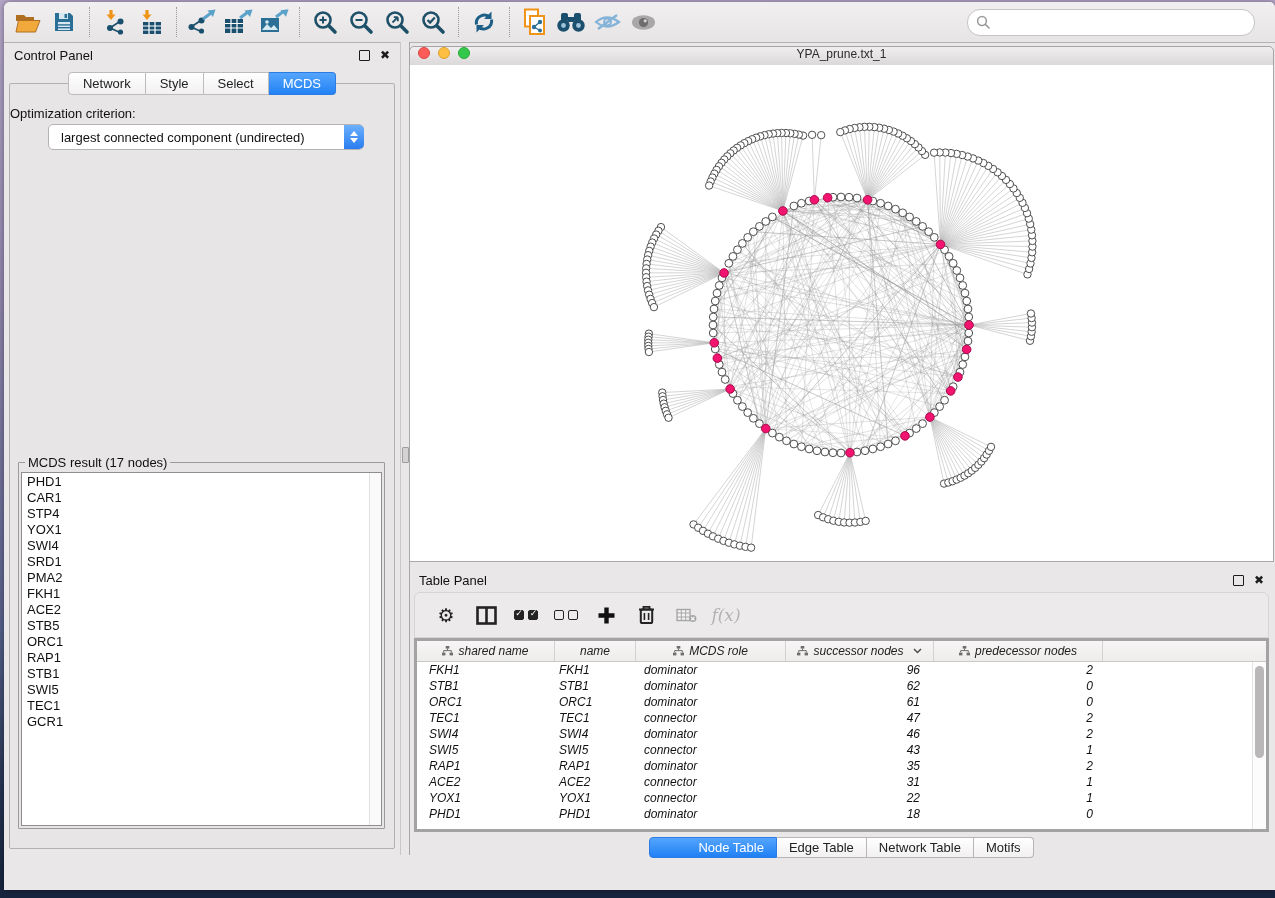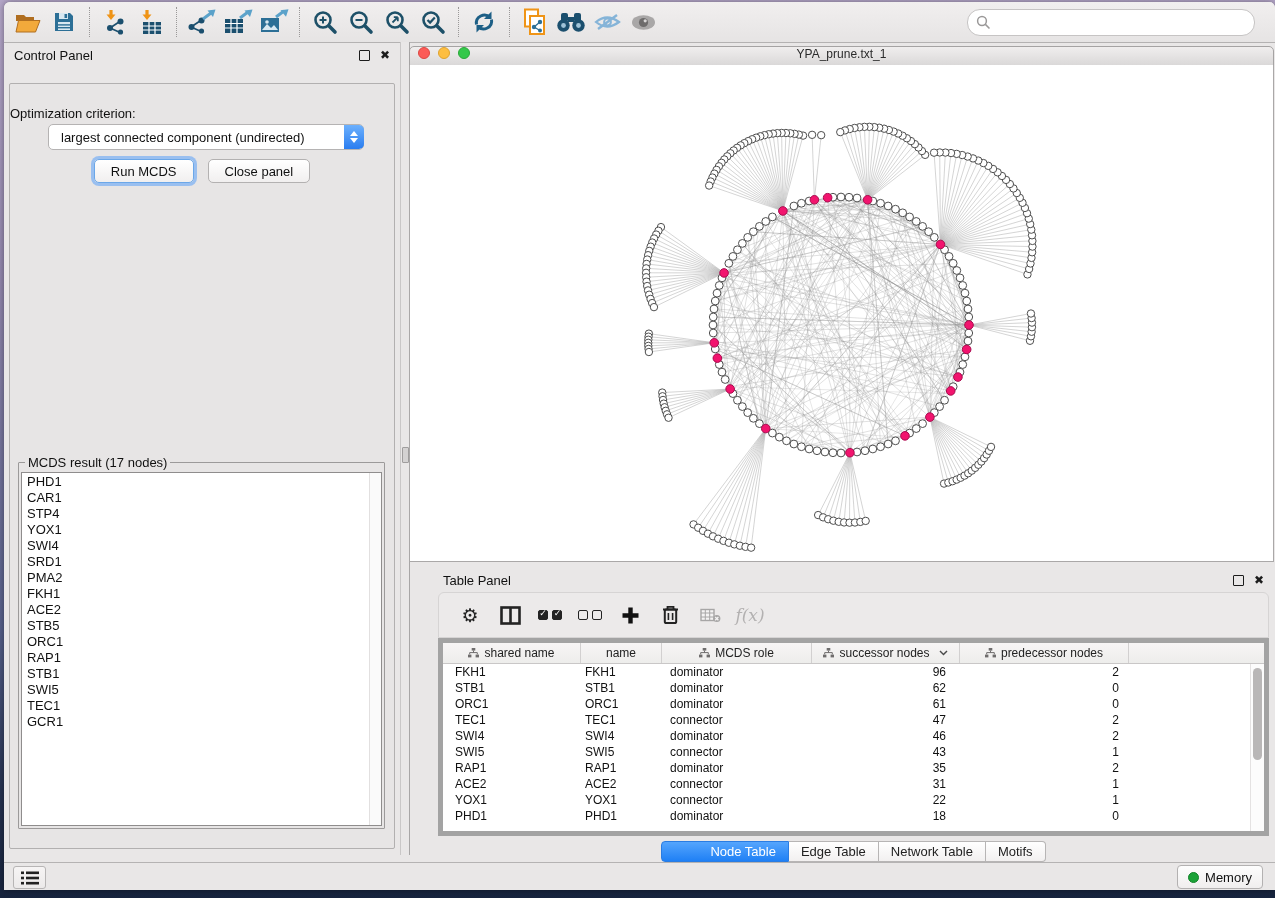--- a/index.html
+++ b/index.html
@@ -56,30 +56,30 @@
   .traffic{display:flex;gap:8px;margin-left:8px;}
   .light{width:12px;height:12px;border-radius:50%;}
   .light.red{background:#fc5b57;border:1px solid #dd4742;box-sizing:border-box;}
   .light.yellow{background:#fdbe41;border:1px solid #dfa32e;box-sizing:border-box;}
   .light.green{background:#34c84a;border:1px solid #29a838;box-sizing:border-box;}
   .net-title{position:absolute;left:0;right:0;text-align:center;font-size:12px;color:#2b2b2b;}
   .net-canvas{position:absolute;left:0;top:19px;right:0;bottom:0;background:#fff;border:1px solid #aaa8a8;border-top:none;}
   .net-canvas svg{display:block;}
 
   
-  .table-panel{position:absolute;left:1px;top:526px;right:1px;bottom:5px;margin-left:24px;}
+  .table-panel{position:absolute;left:1px;top:526px;right:1px;bottom:5px;}
   .tp-titlebar{height:24px;display:flex;align-items:center;padding:0 10px;font-size:13px;color:#111;}
   .tp-toolbar{margin:0 5px;height:44px;background:#eceaea;border:1px solid #d6d4d4;border-radius:6px 6px 0 0;display:flex;align-items:center;padding:0 14px;gap:0;}
   .tp-ibtn{height:34px;min-width:34px;display:flex;align-items:center;justify-content:center;margin-right:6px;}
   .gear-glyph{font-size:19px;color:#232323;}
   .fx{font-family:"DejaVu Serif",serif;font-style:italic;font-size:17px;color:#b3b1b1;}
   .chk{width:10px;height:10px;border:1.5px solid #232323;border-radius:2px;display:inline-block;box-sizing:border-box;}
   .chk.filled{background:#232323;position:relative;}
   .chk.filled::after{content:"✓";position:absolute;left:0.5px;top:-3.5px;font-size:9px;color:#fff;}
-  .table-wrap{position:relative;margin:0 5px;height:188px;background:#fff;border:5px solid #a3a3a3;overflow:hidden;}
+  .table-wrap{position:relative;margin:0 5px;height:188px;background:#fff;border:3px solid #a3a3a3;overflow:hidden;font-style:italic;}
   .thead{display:flex;height:20px;background:linear-gradient(180deg,#f7f5f5,#ededeb);border-bottom:1px solid #c9c7c7;}
   .th{display:flex;align-items:center;justify-content:center;gap:5px;font-size:12px;color:#222;border-right:1px solid #d2d0d0;box-sizing:border-box;position:relative;}
   .th .sort{margin-left:4px;}
   .th-fill{flex:1;border-right:none;}
   .tr{display:flex;height:16px;align-items:center;}
   .td{font-size:12px;color:#111;box-sizing:border-box;white-space:nowrap;overflow:hidden;}
   .v-scroll{position:absolute;top:21px;right:0;width:13px;bottom:0;background:#fcfcfc;border-left:1px solid #e4e2e2;}
   .v-thumb{position:absolute;left:2px;right:2px;top:4px;height:92px;background:#b9b7b7;border-radius:5px;}
   .tp-tabs{height:24px;display:flex;justify-content:center;align-items:center;margin-top:3px;}
   .ttab{height:19px;line-height:19px;padding:0 12px;font-size:13px;background:linear-gradient(180deg,#ffffff,#f2f0f0);border:1px solid #b7b5b5;border-left:none;color:#222;}
@@ -247,32 +247,34 @@
   </div>
 
   <div class="control-panel">
     <div class="cp-titlebar">
       <span>Control Panel</span>
       <span class="panel-btns">
         <span class="float-box"></span>
         <span class="close-x">✖</span>
       </span>
     </div>
+    <div class="cp-tabs">
+      <div class="tab">Network</div>
+      <div class="tab">Style</div>
+      <div class="tab">Select</div>
+      <div class="tab active">MCDS</div>
+    </div>
     <div class="cp-body">
       <div class="opt-label">Optimization criterion:</div>
       <div class="dropdown">
         <span class="dd-value">largest connected component (undirected)</span>
         <span class="dd-stepper">
               <span class="tri-up"></span>
               <span class="tri-down"></span>
             </span>
-      </div>
-      <div class="btn-row">
-        <button class="push-btn focused">Run MCDS</button>
-        <button class="push-btn">Close panel</button>
       </div>
       <fieldset class="result-group">
         <legend>MCDS result (17 nodes)</legend>
         <div class="result-list">
           <div class="result-inner" id="mcds-list">
                 <div class="result-item">PHD1</div>
                 <div class="result-item">CAR1</div>
                 <div class="result-item">STP4</div>
                 <div class="result-item">YOX1</div>
                 <div class="result-item">SWI4</div>
@@ -1210,33 +1212,15 @@
       </div>
       <div class="tp-tabs">
         <div class="ttab active">Node Table</div>
         <div class="ttab">Edge Table</div>
         <div class="ttab">Network Table</div>
         <div class="ttab">Motifs</div>
       </div>
     </div>
   </div>
 
-  <div class="status-bar">
-    <div class="sb-left-btn">
-      <svg width="18" height="14" viewBox="0 0 18 14">
-        <g fill="#222">
-          <rect y="0.5" width="3" height="2.6"></rect>
-              <rect y="5.7" width="3" height="2.6"></rect>
-              <rect y="10.9" width="3" height="2.6"></rect>
-          <rect x="5" y="0.5" width="13" height="2.6"></rect>
-              <rect x="5" y="5.7" width="13" height="2.6"></rect>
-              <rect x="5" y="10.9" width="13" height="2.6"></rect>
-        </g>
-      </svg>
-    </div>
-    <div class="memory-btn">
-      <span class="mem-dot"></span>
-      <span>Memory</span>
-    </div>
-  </div>
 
 </div>
 </div>
 
 </body></html>

